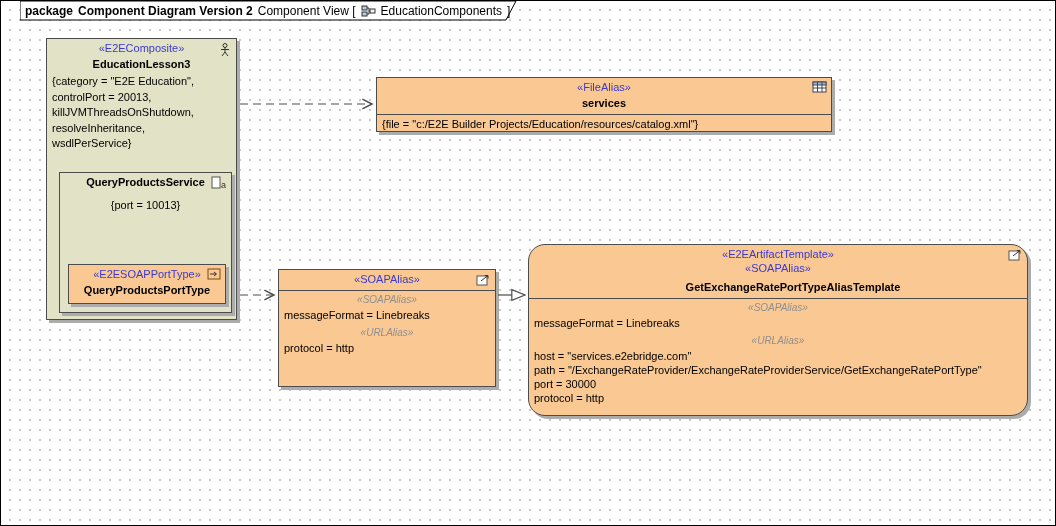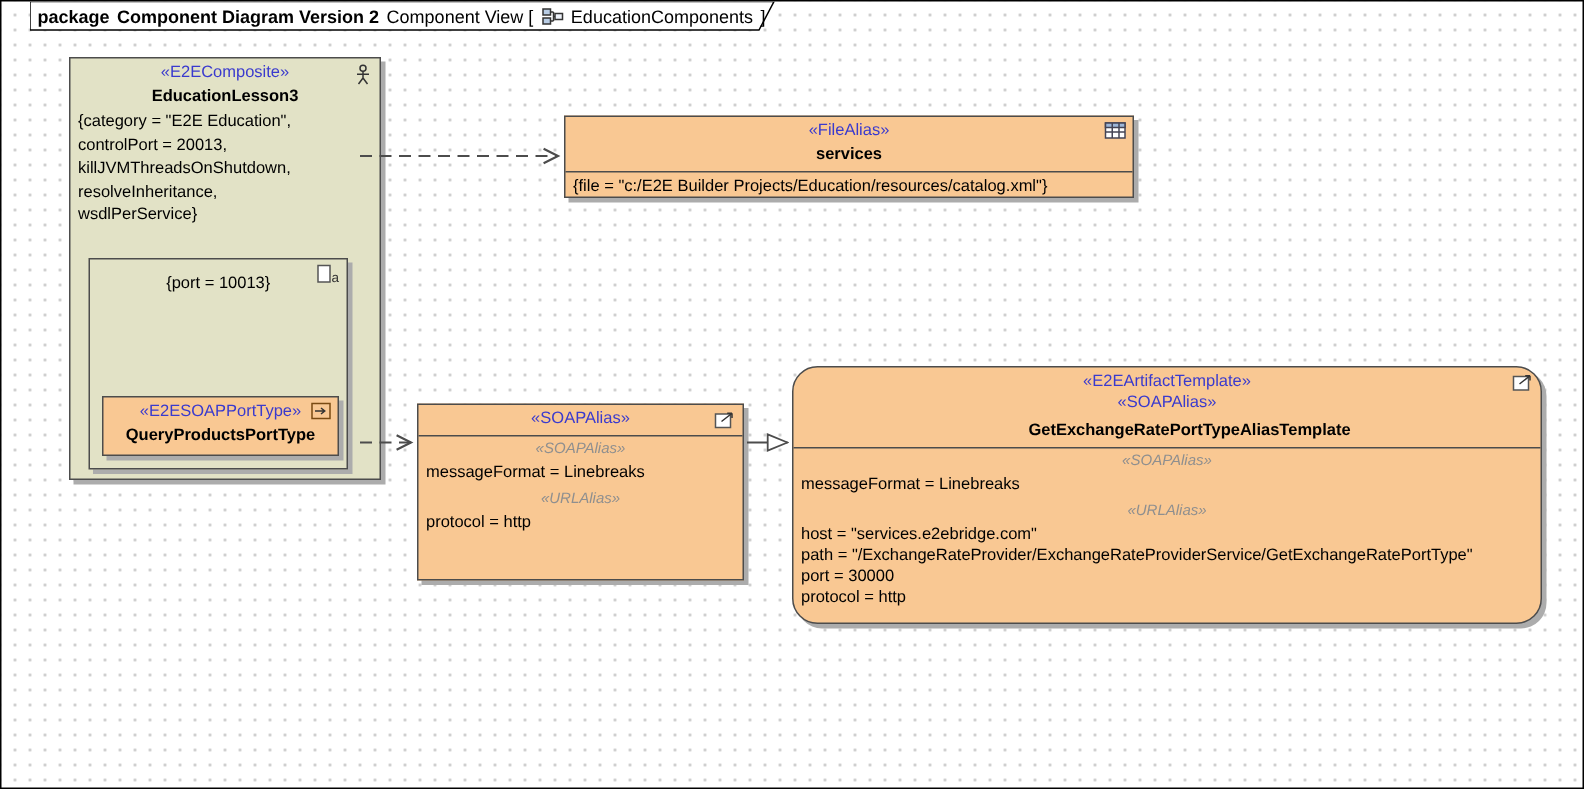--- a/index.html
+++ b/index.html
@@ -48,36 +48,37 @@
           <rect x="1" y="8" width="5" height="4" fill="#b8cce4" stroke="#333"></rect>
           <rect x="9" y="5" width="5" height="4" fill="#eef2f9" stroke="#333"></rect>
           <path d="M6 4 H8 M6 10 H8 M8 4 V10 M8 7 H9" stroke="#333" fill="none"></path>
         </svg>
       </span>
       <span>EducationComponents</span>
       <span>]</span>
     </div>
   </div>
 
-  <div class="node khaki" style="left:45px;top:37px;width:208px;height:282px;">
+  <div class="node khaki" style="left:45px;top:37px;width:191px;height:282px;">
     <div class="stereo">«E2EComposite»</div>
     <div class="nname">EducationLesson3</div>
     <div class="props">{category = "E2E Education",
 controlPort = 20013,
 killJVMThreadsOnShutdown,
 resolveInheritance,
 wsdlPerService}</div>
     <span class="cicon">
       <svg width="15" height="15">
         <circle cx="8" cy="3.5" r="2" fill="none" stroke="#333"></circle>
         <path d="M8 5.5 V10 M4 7.5 H12 M8 10 L5 14 M8 10 L11 14" stroke="#333" fill="none"></path>
       </svg>
     </span>
 
     <div class="node khaki" style="left:12px;top:133px;width:173px;height:141px;">
+      <div class="nname">QueryProductsService</div>
       <div class="props center">{port = 10013}</div>
       <span class="cicon">
         <svg width="16" height="14">
           <rect x="1" y="1" width="8" height="11" fill="#fff" stroke="#555"></rect>
           <text x="10" y="12" font-size="9" fill="#333" font-family="Liberation Sans, sans-serif">a</text>
         </svg>
       </span>
 
       <div class="node orange" style="left:8px;top:91px;width:158px;height:40px;">
         <div class="stereo">«E2ESOAPPortType»</div>
@@ -85,21 +86,21 @@
         <span class="cicon">
           <svg width="14" height="12">
             <rect x="1" y="1" width="12" height="10" fill="#f9c893" stroke="#7a4a12"></rect>
             <path d="M3 6 H9 M7 4 L9.5 6 L7 8" stroke="#333" fill="none"></path>
           </svg>
         </span>
       </div>
     </div>
   </div>
 
-  <div class="node orange" style="left:375px;top:76px;width:380px;height:55px;">
+  <div class="node orange" style="left:375px;top:76px;width:456px;height:55px;">
     <div class="stereo">«FileAlias»</div>
     <div class="nname">services</div>
     <div class="sep"></div>
     <div class="props tight">{file = "c:/E2E Builder Projects/Education/resources/catalog.xml"}</div>
     <span class="cicon">
       <svg width="15" height="12">
         <rect x="1" y="1" width="13" height="10" fill="#fff" stroke="#445"></rect>
         <rect x="1" y="1" width="13" height="3" fill="#9db6d8" stroke="#445"></rect>
         <line x1="5.5" y1="1" x2="5.5" y2="11" stroke="#445"></line>
         <line x1="10" y1="1" x2="10" y2="11" stroke="#445"></line>

